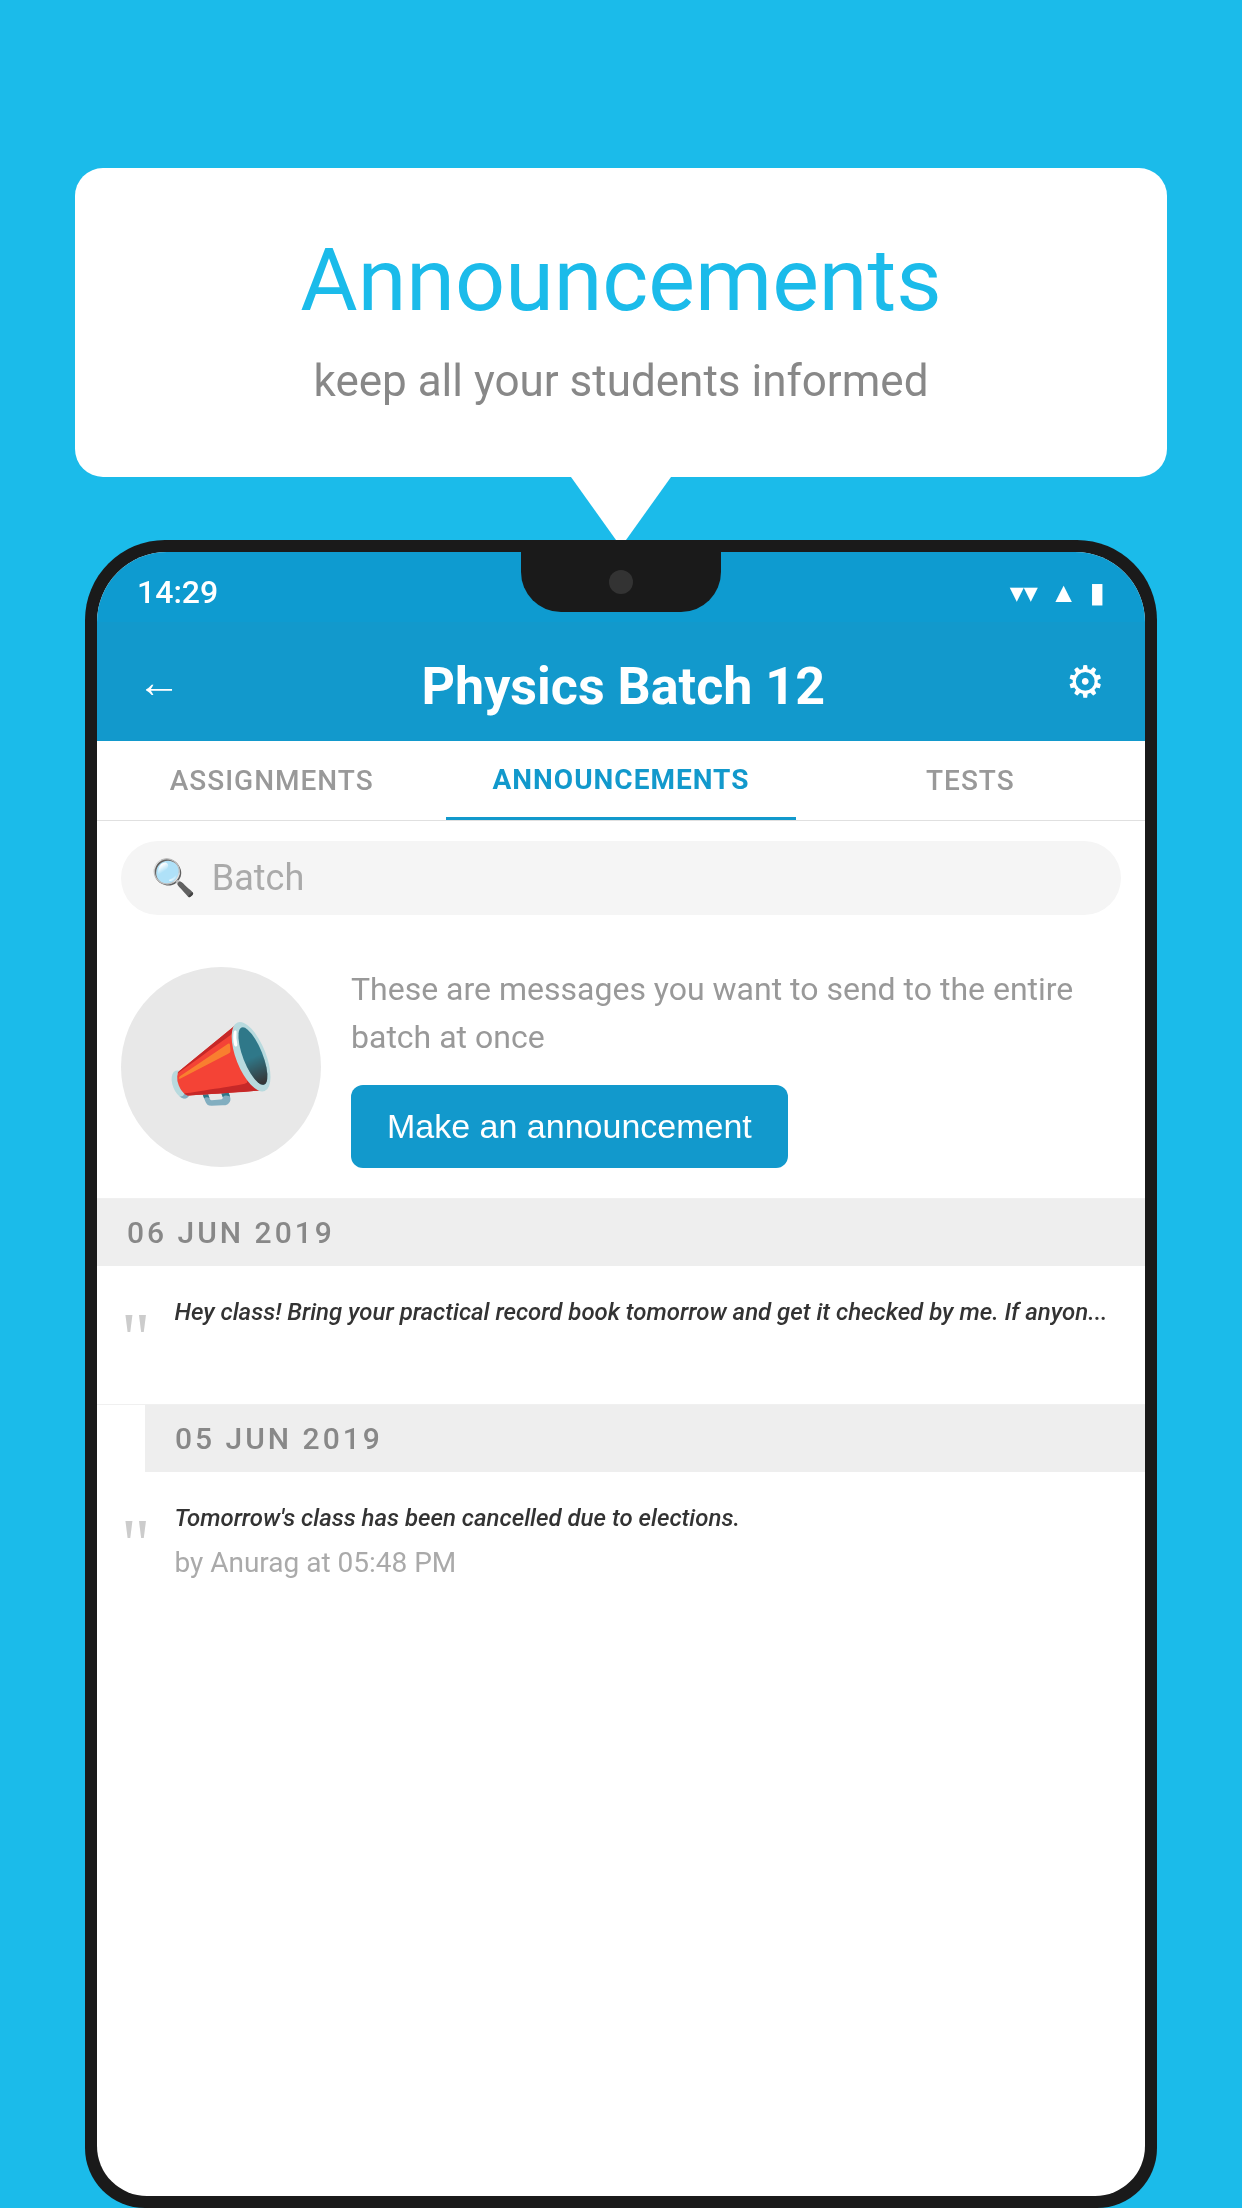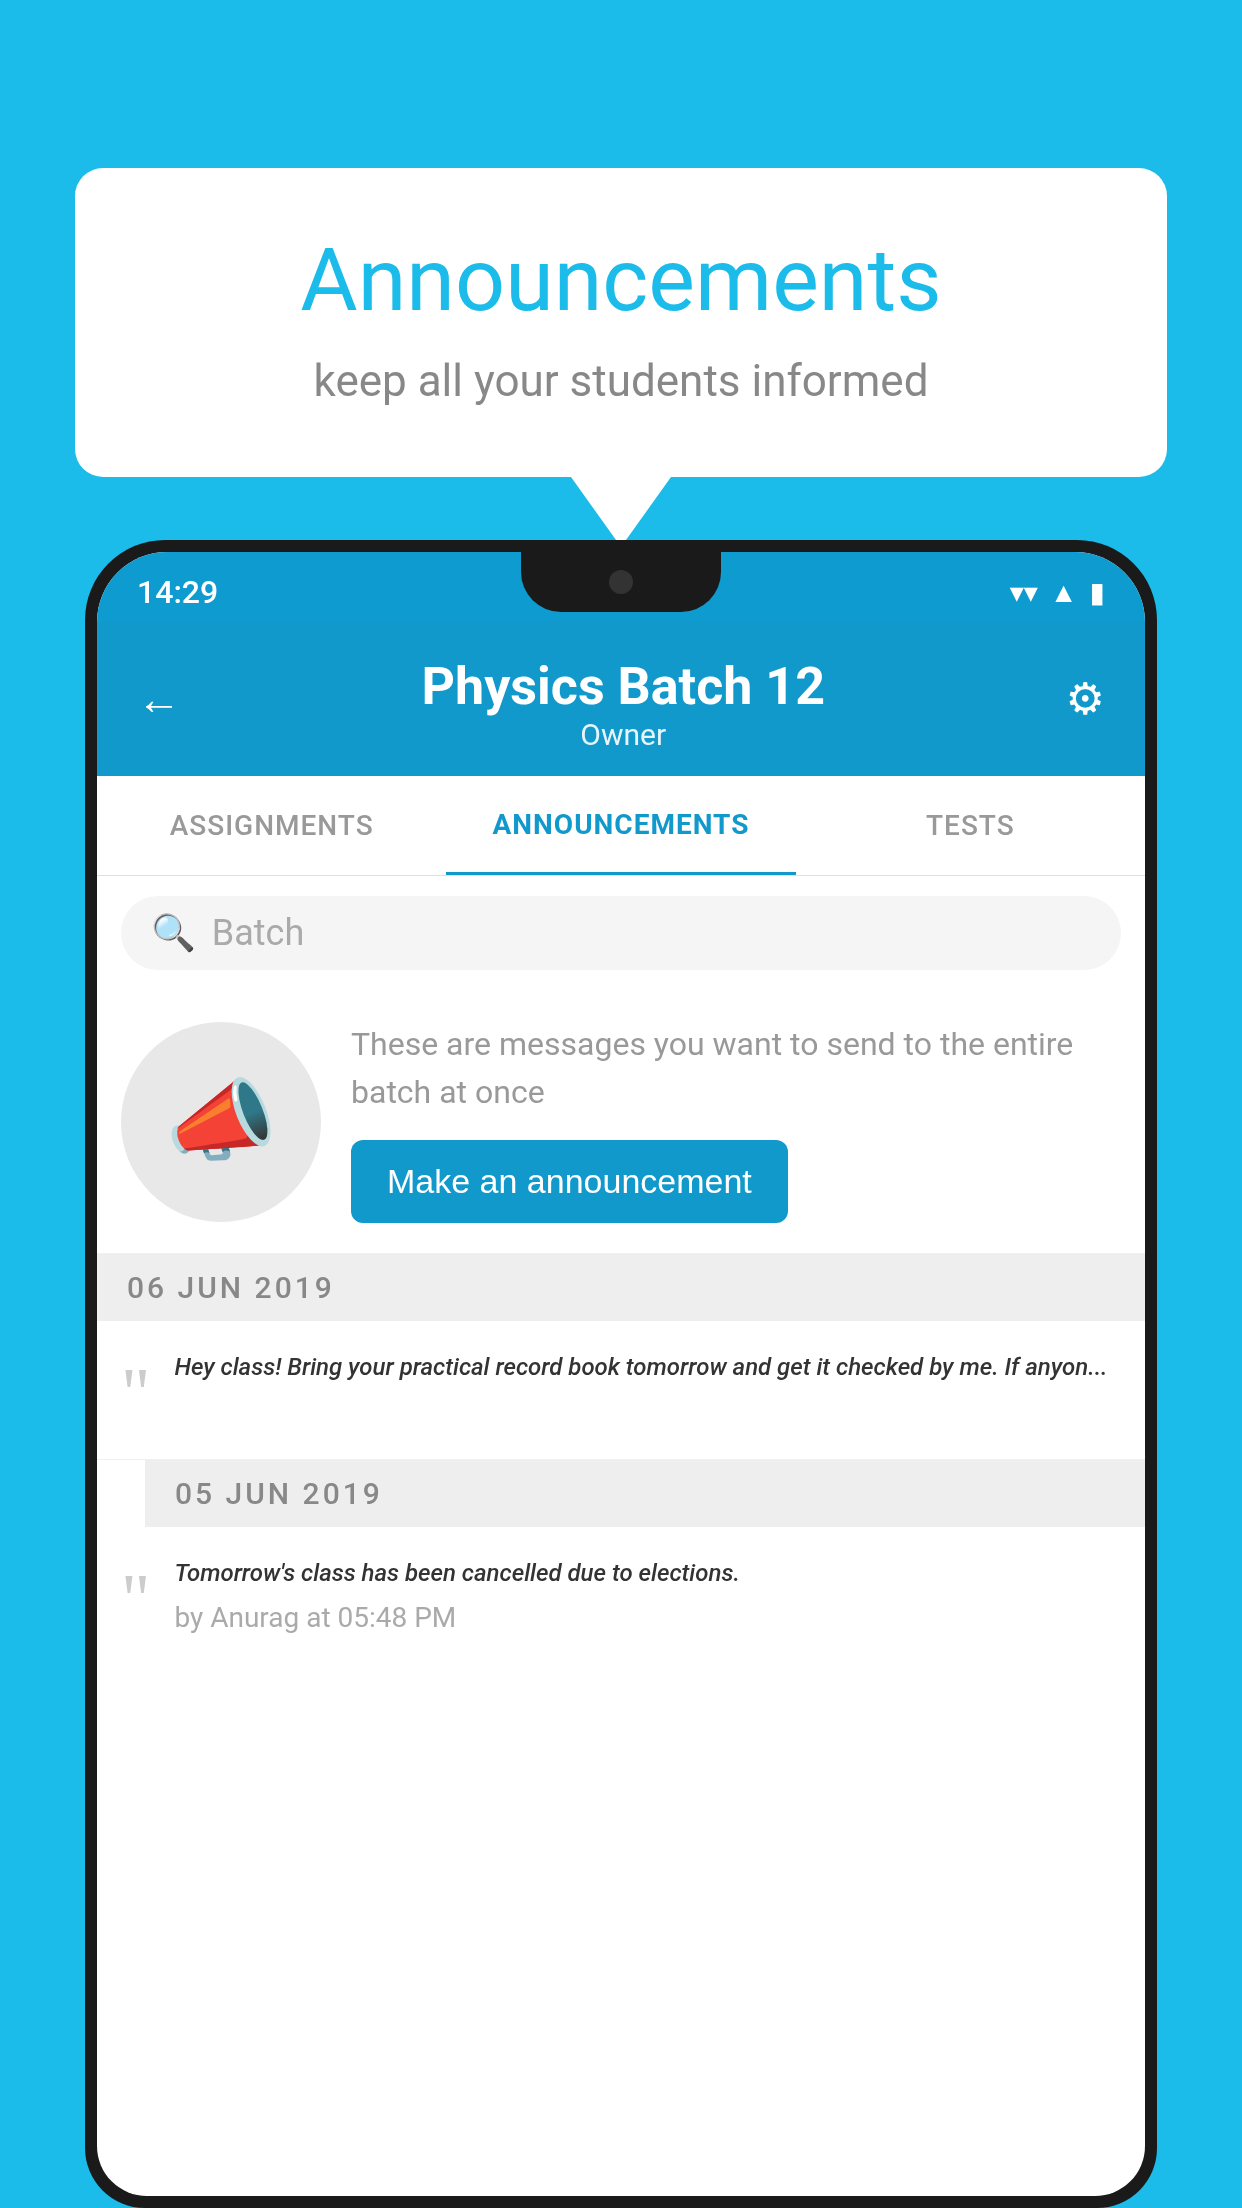--- a/index.html
+++ b/index.html
@@ -163,21 +163,21 @@
       font-size: 44px;
       cursor: pointer;
     }
 
     
     .tabs {
       background: white;
       display: flex;
       align-items: center;
       border-bottom: 1px solid #e0e0e0;
-      height: 100px;
+      height: 80px;
     }
 
     .tab {
       flex: 1;
       text-align: center;
       font-size: 28px;
       font-weight: 500;
       color: #999;
       height: 100%;
       display: flex;
@@ -356,21 +356,20 @@
         <span class="status-icon">▾▾</span>
         <span class="status-icon">▲</span>
         <span class="status-icon">▮</span>
       </div>
     </div>
 
     <div class="app-header">
       <span class="header-back">←</span>
       <div class="header-title-block">
         <div class="header-title">Physics Batch 12</div>
-        <div class="header-subtitle">Owner</div>
       </div>
       <span class="header-gear">⚙</span>
     </div>
 
     <div class="tabs">
       <div class="tab">
         <span>ASSIGNMENTS</span>
       </div>
       <div class="tab active">
         <span>ANNOUNCEMENTS</span>

